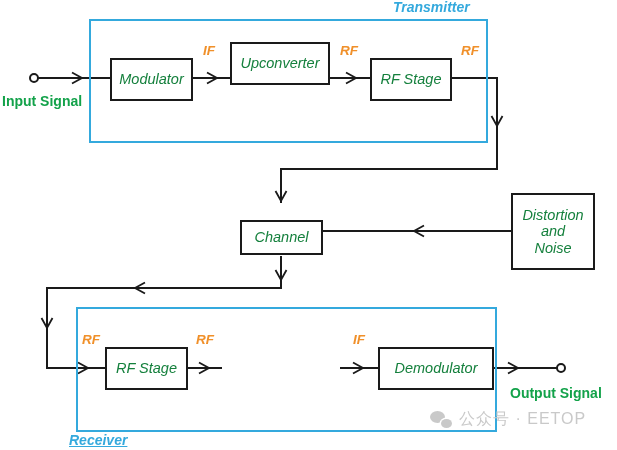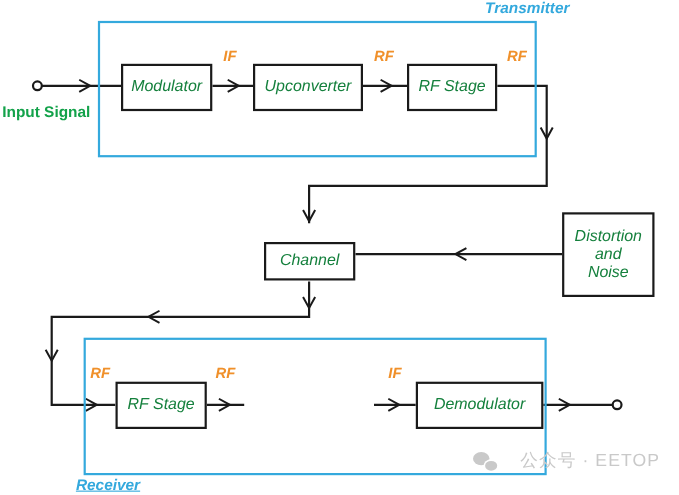--- a/index.html
+++ b/index.html
@@ -67,21 +67,21 @@
     font-weight: bold;
     font-size: 14px;
     color: #13a24a;
     white-space: nowrap;
     z-index: 4;
   }
   .watermark {
     position: absolute;
     display: flex;
     align-items: center;
-    gap: 21px;
+    gap: 7px;
     color: #c9c9c9;
     font-size: 16px;
     letter-spacing: 1px;
     z-index: 5;
     white-space: nowrap;
   }
   .wm-icon {
     display: inline-block;
     width: 22px;
     height: 17px;
@@ -153,28 +153,28 @@
       <line x1="340" y1="368" x2="378" y2="368"></line>
       <path d="M 353 362.5 L 363 368 L 353 373.5" stroke-width="1.8"></path>
 
       <line x1="482" y1="368" x2="557" y2="368"></line>
       <path d="M 508 362.5 L 518 368 L 508 373.5" stroke-width="1.8"></path>
       <circle cx="561" cy="368" r="4" fill="#ffffff" stroke="#1a1a1a" stroke-width="2"></circle>
     </g>
   </svg>
 
   <div class="group" style="left:89px; top:19px; width:399px; height:124px;"></div>
-  <div class="grp-label" style="left:393px; top:-1px;margin-left:48px;">Transmitter</div>
+  <div class="grp-label" style="left:393px; top:-1px;">Transmitter</div>
 
   <div class="group" style="left:76px; top:307px; width:421px; height:125px;"></div>
   <div class="grp-label" style="left:69px; top:432px;text-decoration:underline;">Receiver</div>
 
   <div class="blk" style="left:110px; top:58px; width:83px; height:43px;">Modulator</div>
 
-  <div class="blk" style="left:230px; top:58px; width:100px; height:43px;">Upconverter</div>
+  <div class="blk" style="left:230px; top:42px; width:100px; height:43px;">Upconverter</div>
 
   <div class="blk" style="left:370px; top:58px; width:82px; height:43px;">RF Stage</div>
 
   <div class="blk" style="left:240px; top:192px; width:83px; height:35px;margin-top:28px;">Channel</div>
 
   <div class="blk" style="left:511px; top:193px; width:84px; height:77px; white-space:pre-line;">Distortion
 and
 Noise</div>
 
   <div class="blk" style="left:105px; top:347px; width:83px; height:43px;">RF Stage</div>
@@ -184,19 +184,20 @@
 
   <div class="sig-label" style="left:203px; top:43px;">IF</div>
   <div class="sig-label" style="left:340px; top:43px;">RF</div>
   <div class="sig-label" style="left:461px; top:43px;">RF</div>
 
   <div class="sig-label" style="left:82px; top:332px;">RF</div>
   <div class="sig-label" style="left:196px; top:332px;">RF</div>
   <div class="sig-label" style="left:353px; top:332px;">IF</div>
 
   <div class="io-label" style="left:2px; top:93px;">Input Signal</div>
+  <div class="io-label" style="left:510px; top:385px;">Output Signal</div>
 
   <div class="watermark" style="left:430px; top:409px;">
     <span class="wm-icon"></span>
     <span>公众号 · EETOP</span>
   </div>
 
 </div>
 
 </body></html>

